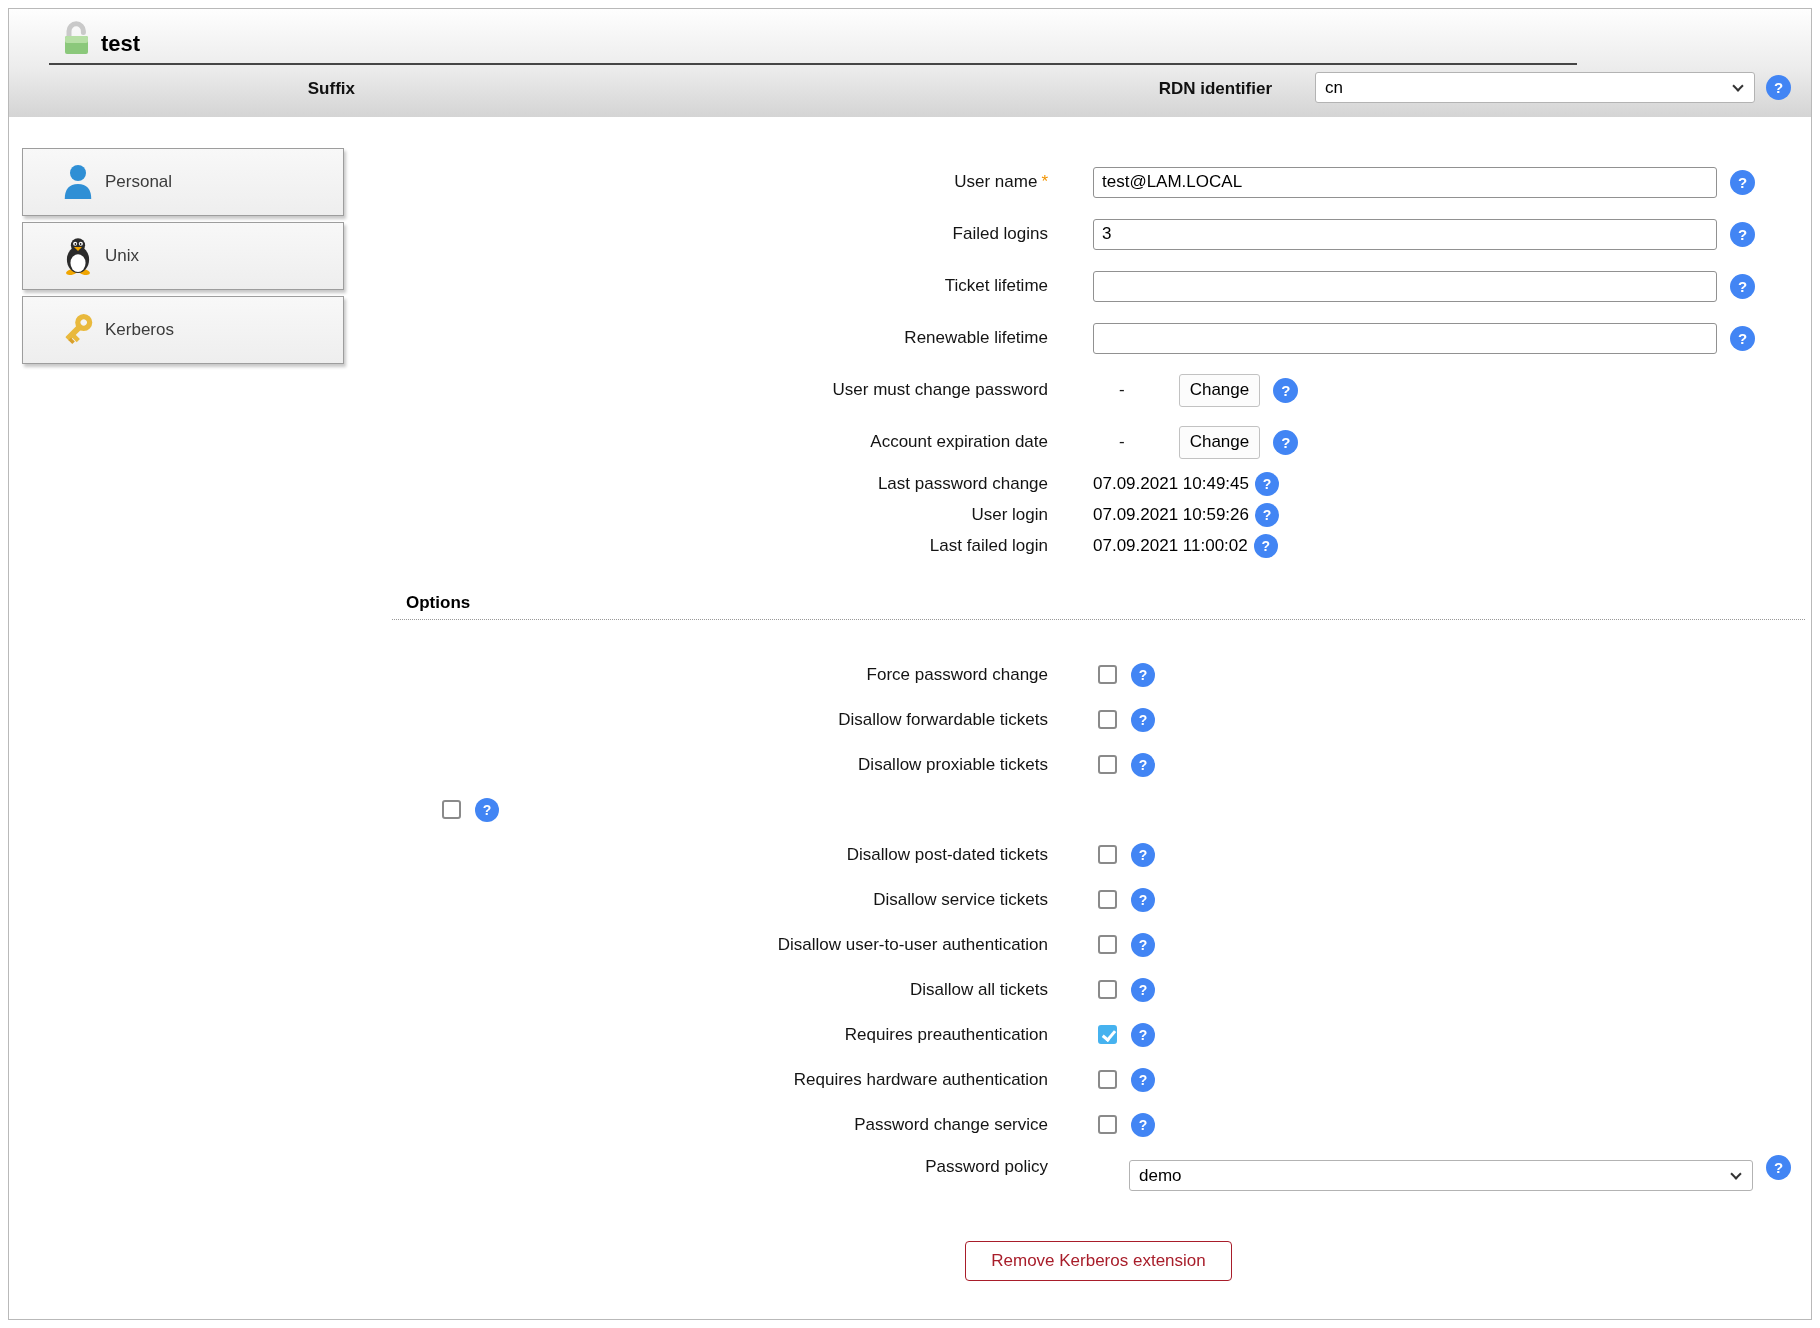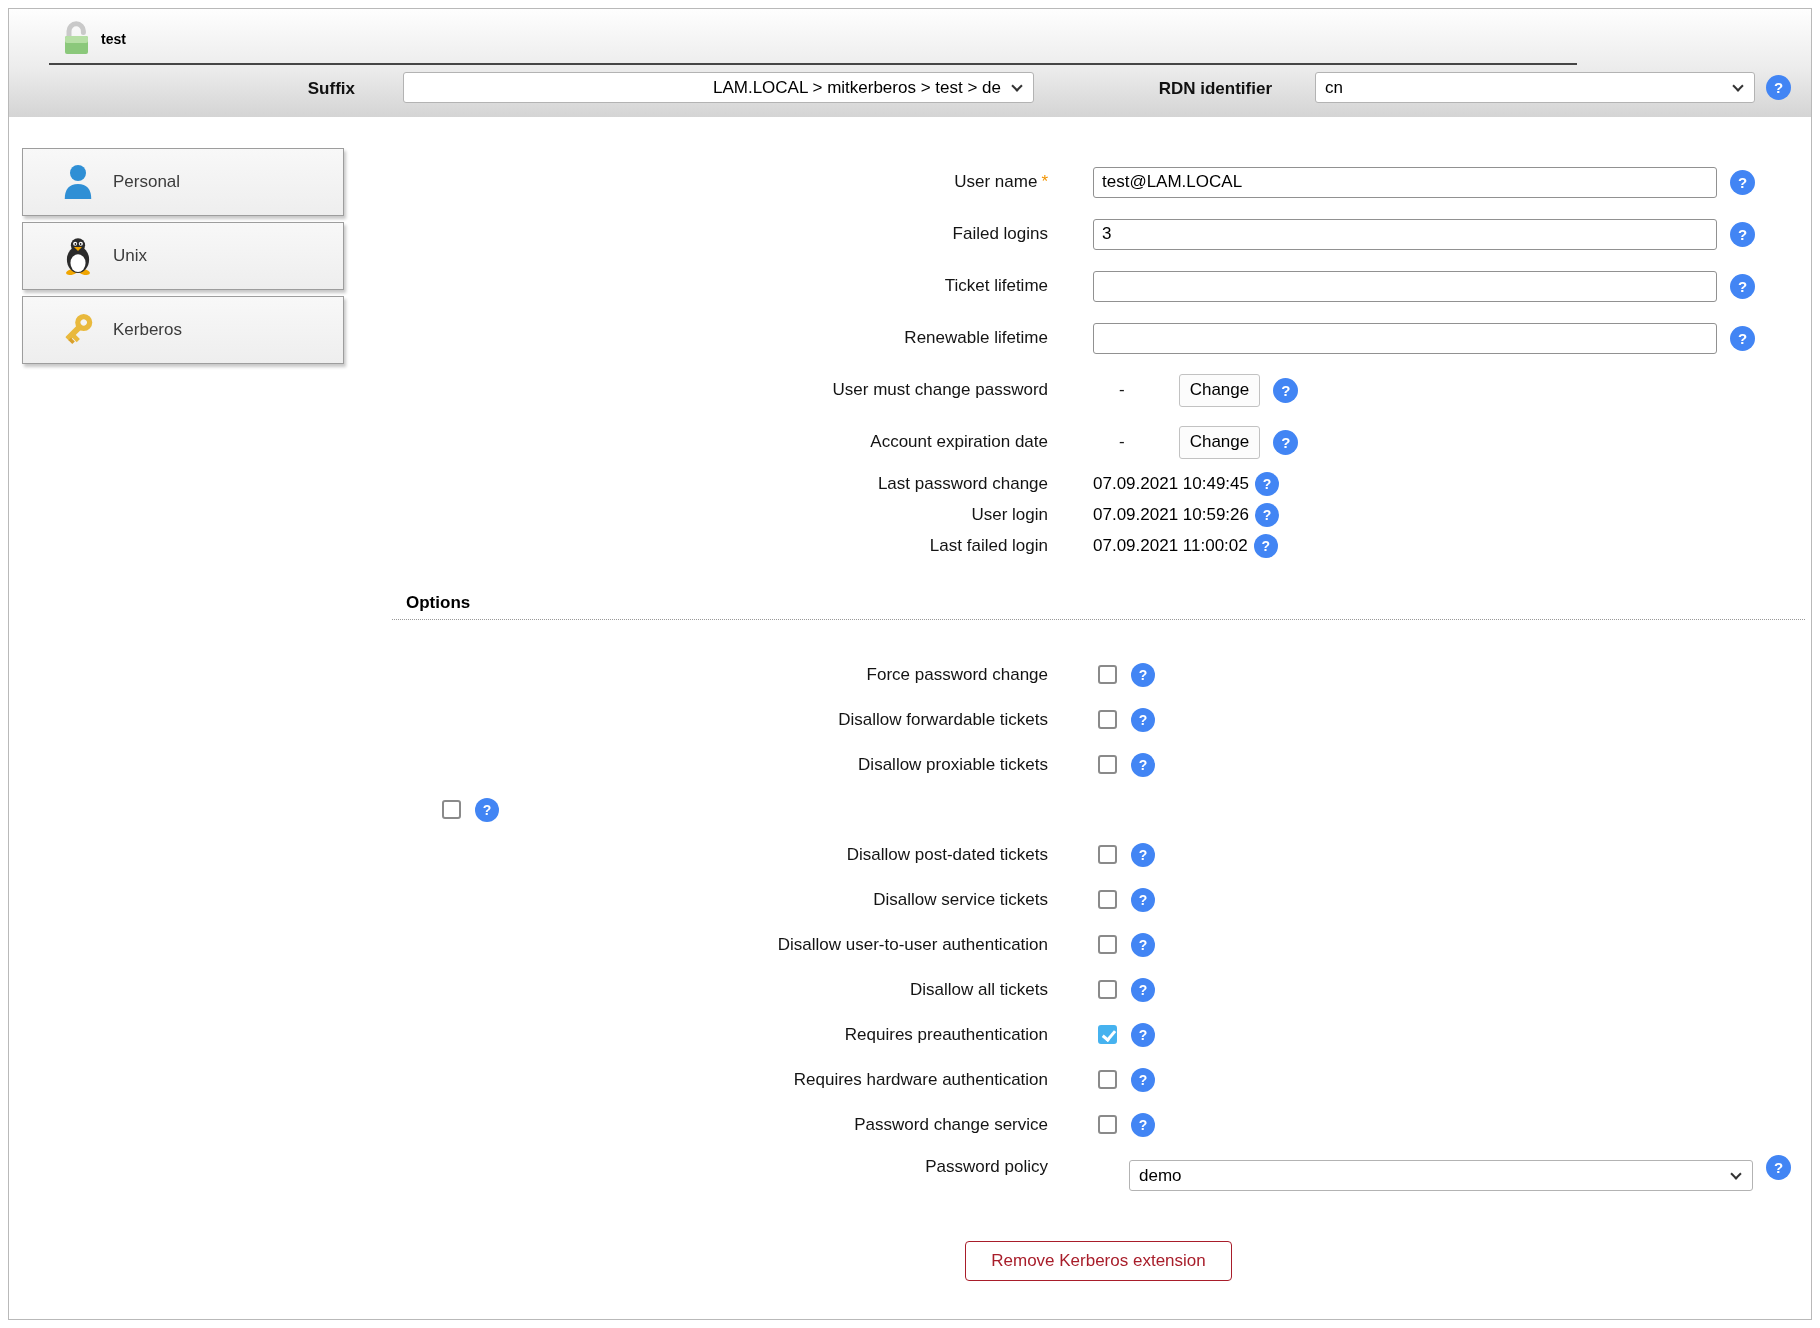--- a/index.html
+++ b/index.html
@@ -5,21 +5,21 @@
   * { margin:0; padding:0; box-sizing:border-box; }
   html,body { width:1820px; height:1328px; background:#fff;
               font-family:"Liberation Sans", sans-serif; color:#1a1a1a; }
   .page { position:absolute; top:8px; left:8px; width:1804px; height:1312px;
           border:1px solid #b9b9b9; background:#fff; overflow:hidden; }
 
   
   .header { position:absolute; top:0; left:0; right:0; height:108px;
             background:linear-gradient(180deg,#fefefe 0%,#ececec 55%,#d4d4d4 100%); }
   .lock { position:absolute; left:48px; top:10px; }
-  .title { position:absolute; left:92px; top:22px; font-size:14px; font-weight:bold; color:#000; }
+  .title { position:absolute; left:92px; top:22px; font-size:22px; font-weight:bold; color:#000; }
   .title-rule { position:absolute; left:40px; top:54px; width:1528px; border-top:2px solid #454545; }
   .hdr-label { position:absolute; top:70px; font-size:17px; color:#111;font-weight:bold; }
   .suffix-label { left:0; width:346px; text-align:right; }
   .rdn-label { left:940px; width:323px; text-align:right; }
   .selwrap { position:absolute; top:63px; height:31px; }
   .suffix-selwrap { left:394px; width:631px; }
   .rdn-selwrap { left:1306px; width:440px; }
   select { appearance:none; -webkit-appearance:none; width:100%; height:31px;
            border:1px solid #b3b3b3; border-radius:3px; background:#fff;
            font-family:"Liberation Sans", sans-serif; font-size:17px; color:#000;
@@ -33,21 +33,21 @@
           background:#4285f4; color:#fff; font-weight:bold; font-size:15px;
           cursor:pointer; user-select:none; }
   .hdr-help { position:absolute; left:1757px; top:66px; }
 
   
   .tab { position:absolute; left:13px; width:322px; height:68px;
          border:1px solid #9d9d9d; background:linear-gradient(#f8f8f8,#eeeeee);
          box-shadow:2px 3px 3px rgba(0,0,0,0.22);
          display:flex; align-items:center; cursor:pointer; }
   .tab-icon { margin-left:36px; width:38px; display:flex; justify-content:center; }
-  .tab-label { margin-left:16px; font-size:17px; color:#3c3c3c; }
+  .tab-label { margin-left:8px; font-size:17px; color:#3c3c3c; }
 
   
   .form { position:absolute; left:383px; top:147px; width:1413px; }
   .row { display:flex; align-items:center; }
   .row-input, .row-action, .row-policy { height:52px; }
   .row-ts { height:31px; }
   .lbl { flex:0 0 656px; text-align:right; font-size:17px; color:#141414; }
   .req { color:#f29400; margin-left:4px; }
   .ctl { margin-left:45px; width:662px; display:flex; align-items:center; position:relative; }
   input.text { width:662px; height:31px; border:1px solid #919191; border-radius:3px;
@@ -91,26 +91,20 @@
       <svg width="36" height="40" viewBox="0 0 36 40">
         <path d="M12 19 V12 a7.2 7.2 0 0 1 14.4 0 v1.5" fill="none" stroke="#c9c9c9" stroke-width="5" stroke-linecap="round"></path>
         <rect x="8" y="17" width="23" height="18" rx="2" fill="#8bc87b"></rect>
         <rect x="8" y="17" width="23" height="7" rx="2" fill="#b6dfa5"></rect>
       </svg>
     </span>
     <div class="title">test</div>
     <div class="title-rule"></div>
 
     <div class="hdr-label suffix-label">Suffix</div>
-    <div class="selwrap suffix-selwrap">
-      <select class="right">
-        <option>LAM.LOCAL &gt; mitkerberos &gt; test &gt; de</option>
-      </select>
-      <span class="chev"></span>
-    </div>
 
     <div class="hdr-label rdn-label">RDN identifier</div>
     <div class="selwrap rdn-selwrap">
       <select>
         <option>cn</option>
       </select>
       <span class="chev"></span>
     </div>
     <span class="help hdr-help">?</span>
   </div>

